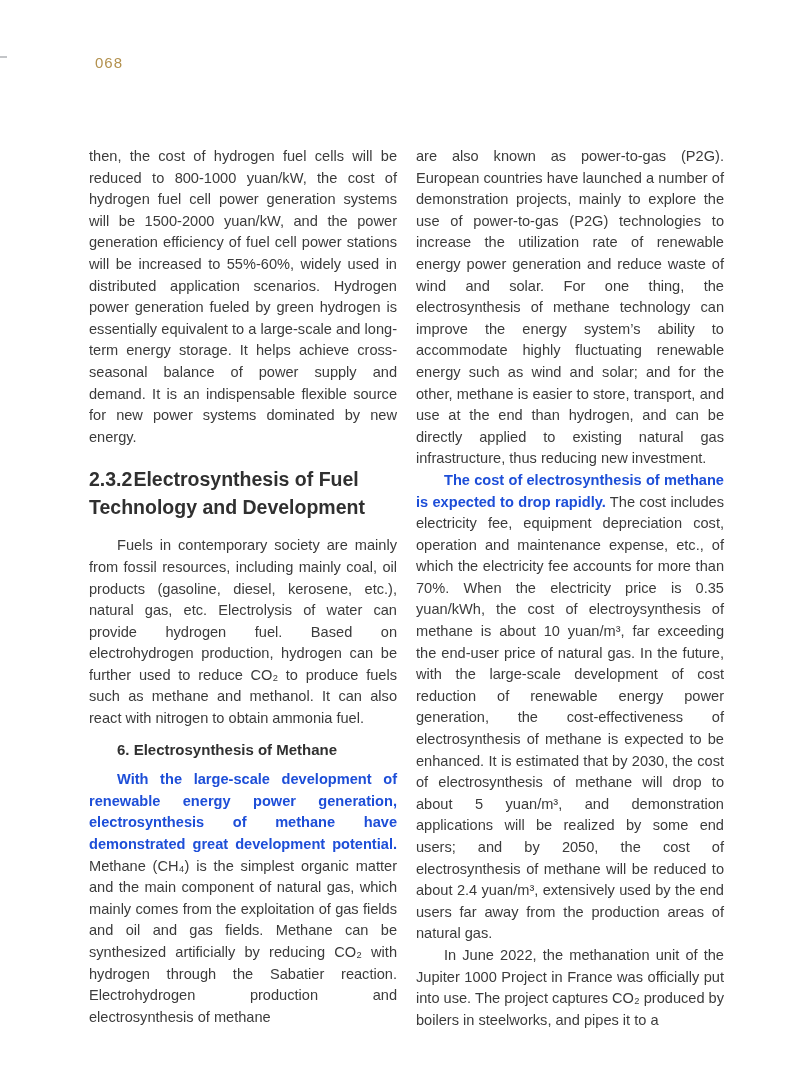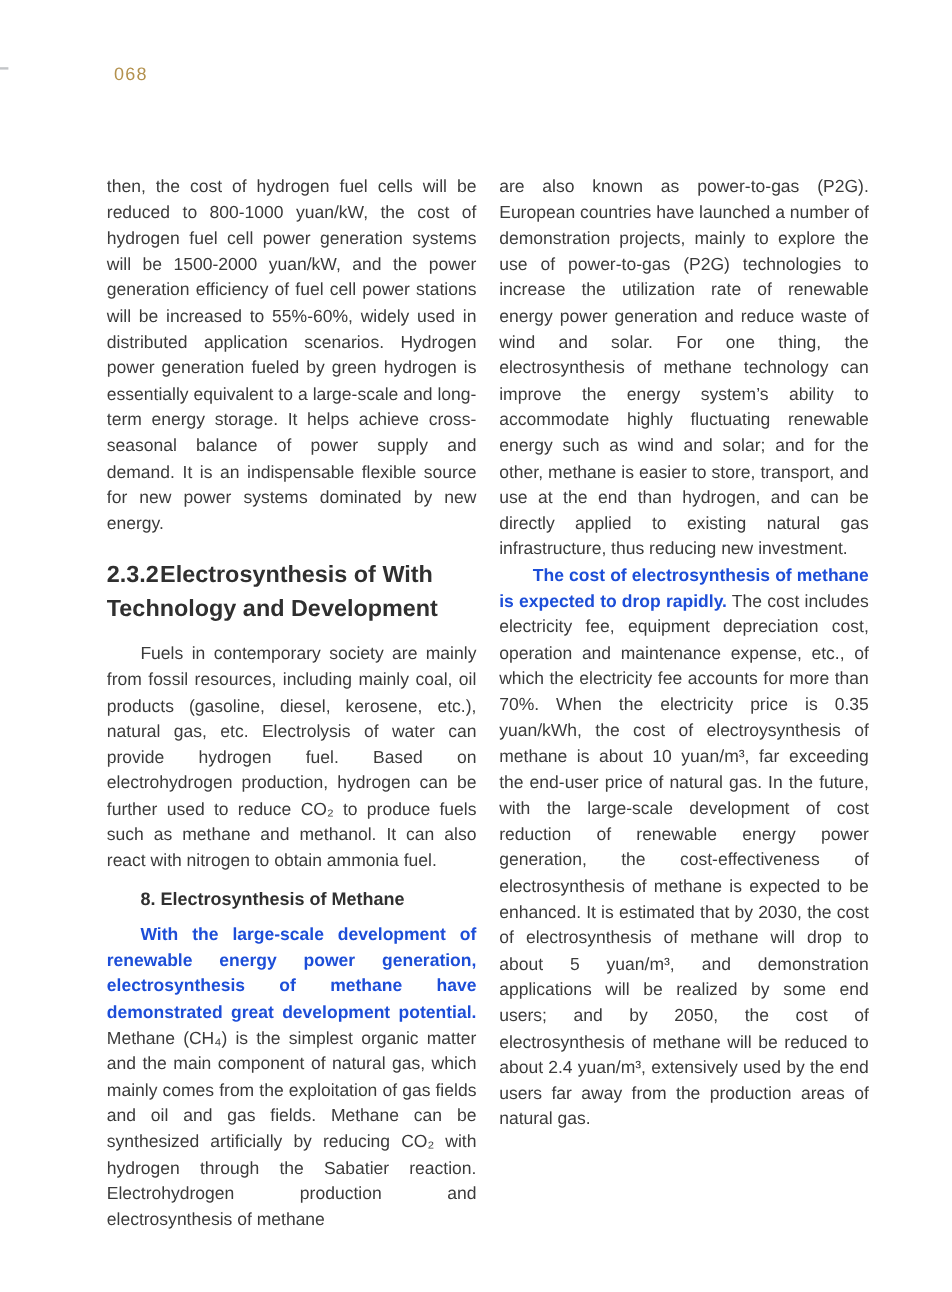--- a/index.html
+++ b/index.html
@@ -64,35 +64,36 @@
 
 <div class="edge-mark"></div>
 
 <div class="page-number">068</div>
 
 <div class="column col-left">
 
   <p class="para">then, the cost of hydrogen fuel cells will be reduced to 800-1000 yuan/kW, the cost of hydrogen fuel cell power generation systems will be 1500-2000 yuan/kW, and the power generation efficiency of fuel cell power stations will be increased to 55%-60%, widely used in distributed application scenarios. Hydrogen power generation fueled by green hydrogen is essentially equivalent to a large-scale and long-term energy storage. It helps achieve cross-seasonal balance of power supply and demand. It is an indispensable flexible source for new power systems dominated by new energy.</p>
 
   <h2 class="section-heading">
-    <span class="heading-number">2.3.2</span><span>Electrosynthesis of With Technology and Development</span>
+    <span class="heading-number">2.3.2</span><span>Electrosynthesis of Fuel Technology and Development</span>
   </h2>
 
   <p class="para indent">Fuels in contemporary society are mainly from fossil resources, including mainly coal, oil products (gasoline, diesel, kerosene, etc.), natural gas, etc. Electrolysis of water can provide hydrogen fuel. Based on electrohydrogen production, hydrogen can be further used to reduce CO₂ to produce fuels such as methane and methanol. It can also react with nitrogen to obtain ammonia fuel.</p>
 
-  <h3 class="subheading">8. Electrosynthesis of Methane</h3>
+  <h3 class="subheading">6. Electrosynthesis of Methane</h3>
 
   <p class="para indent">
     <span class="bold-lead">With the large-scale development of renewable energy power generation, electrosynthesis of methane have demonstrated great development potential.</span><span> Methane (CH₄) is the simplest organic matter and the main component of natural gas, which mainly comes from the exploitation of gas fields and oil and gas fields. Methane can be synthesized artificially by reducing CO₂ with hydrogen through the Sabatier reaction. Electrohydrogen production and electrosynthesis of methane</span>
   </p>
 
 </div>
 
 <div class="column col-right">
 
   <p class="para">are also known as power-to-gas (P2G). European countries have launched a number of demonstration projects, mainly to explore the use of power-to-gas (P2G) technologies to increase the utilization rate of renewable energy power generation and reduce waste of wind and solar. For one thing, the electrosynthesis of methane technology can improve the energy system’s ability to accommodate highly fluctuating renewable energy such as wind and solar; and for the other, methane is easier to store, transport, and use at the end than hydrogen, and can be directly applied to existing natural gas infrastructure, thus reducing new investment.</p>
 
   <p class="para indent">
     <span class="bold-lead">The cost of electrosynthesis of methane is expected to drop rapidly.</span><span> The cost includes electricity fee, equipment depreciation cost, operation and maintenance expense, etc., of which the electricity fee accounts for more than 70%. When the electricity price is 0.35 yuan/kWh, the cost of electroysynthesis of methane is about 10 yuan/m³, far exceeding the end-user price of natural gas. In the future, with the large-scale development of cost reduction of renewable energy power generation, the cost-effectiveness of electrosynthesis of methane is expected to be enhanced. It is estimated that by 2030, the cost of electrosynthesis of methane will drop to about 5 yuan/m³, and demonstration applications will be realized by some end users; and by 2050, the cost of electrosynthesis of methane will be reduced to about 2.4 yuan/m³, extensively used by the end users far away from the production areas of natural gas.</span>
   </p>
 
+  <p class="para indent">In June 2022, the methanation unit of the Jupiter 1000 Project in France was officially put into use. The project captures CO₂ produced by boilers in steelworks, and pipes it to a</p>
 
 </div>
 
 </body></html>

